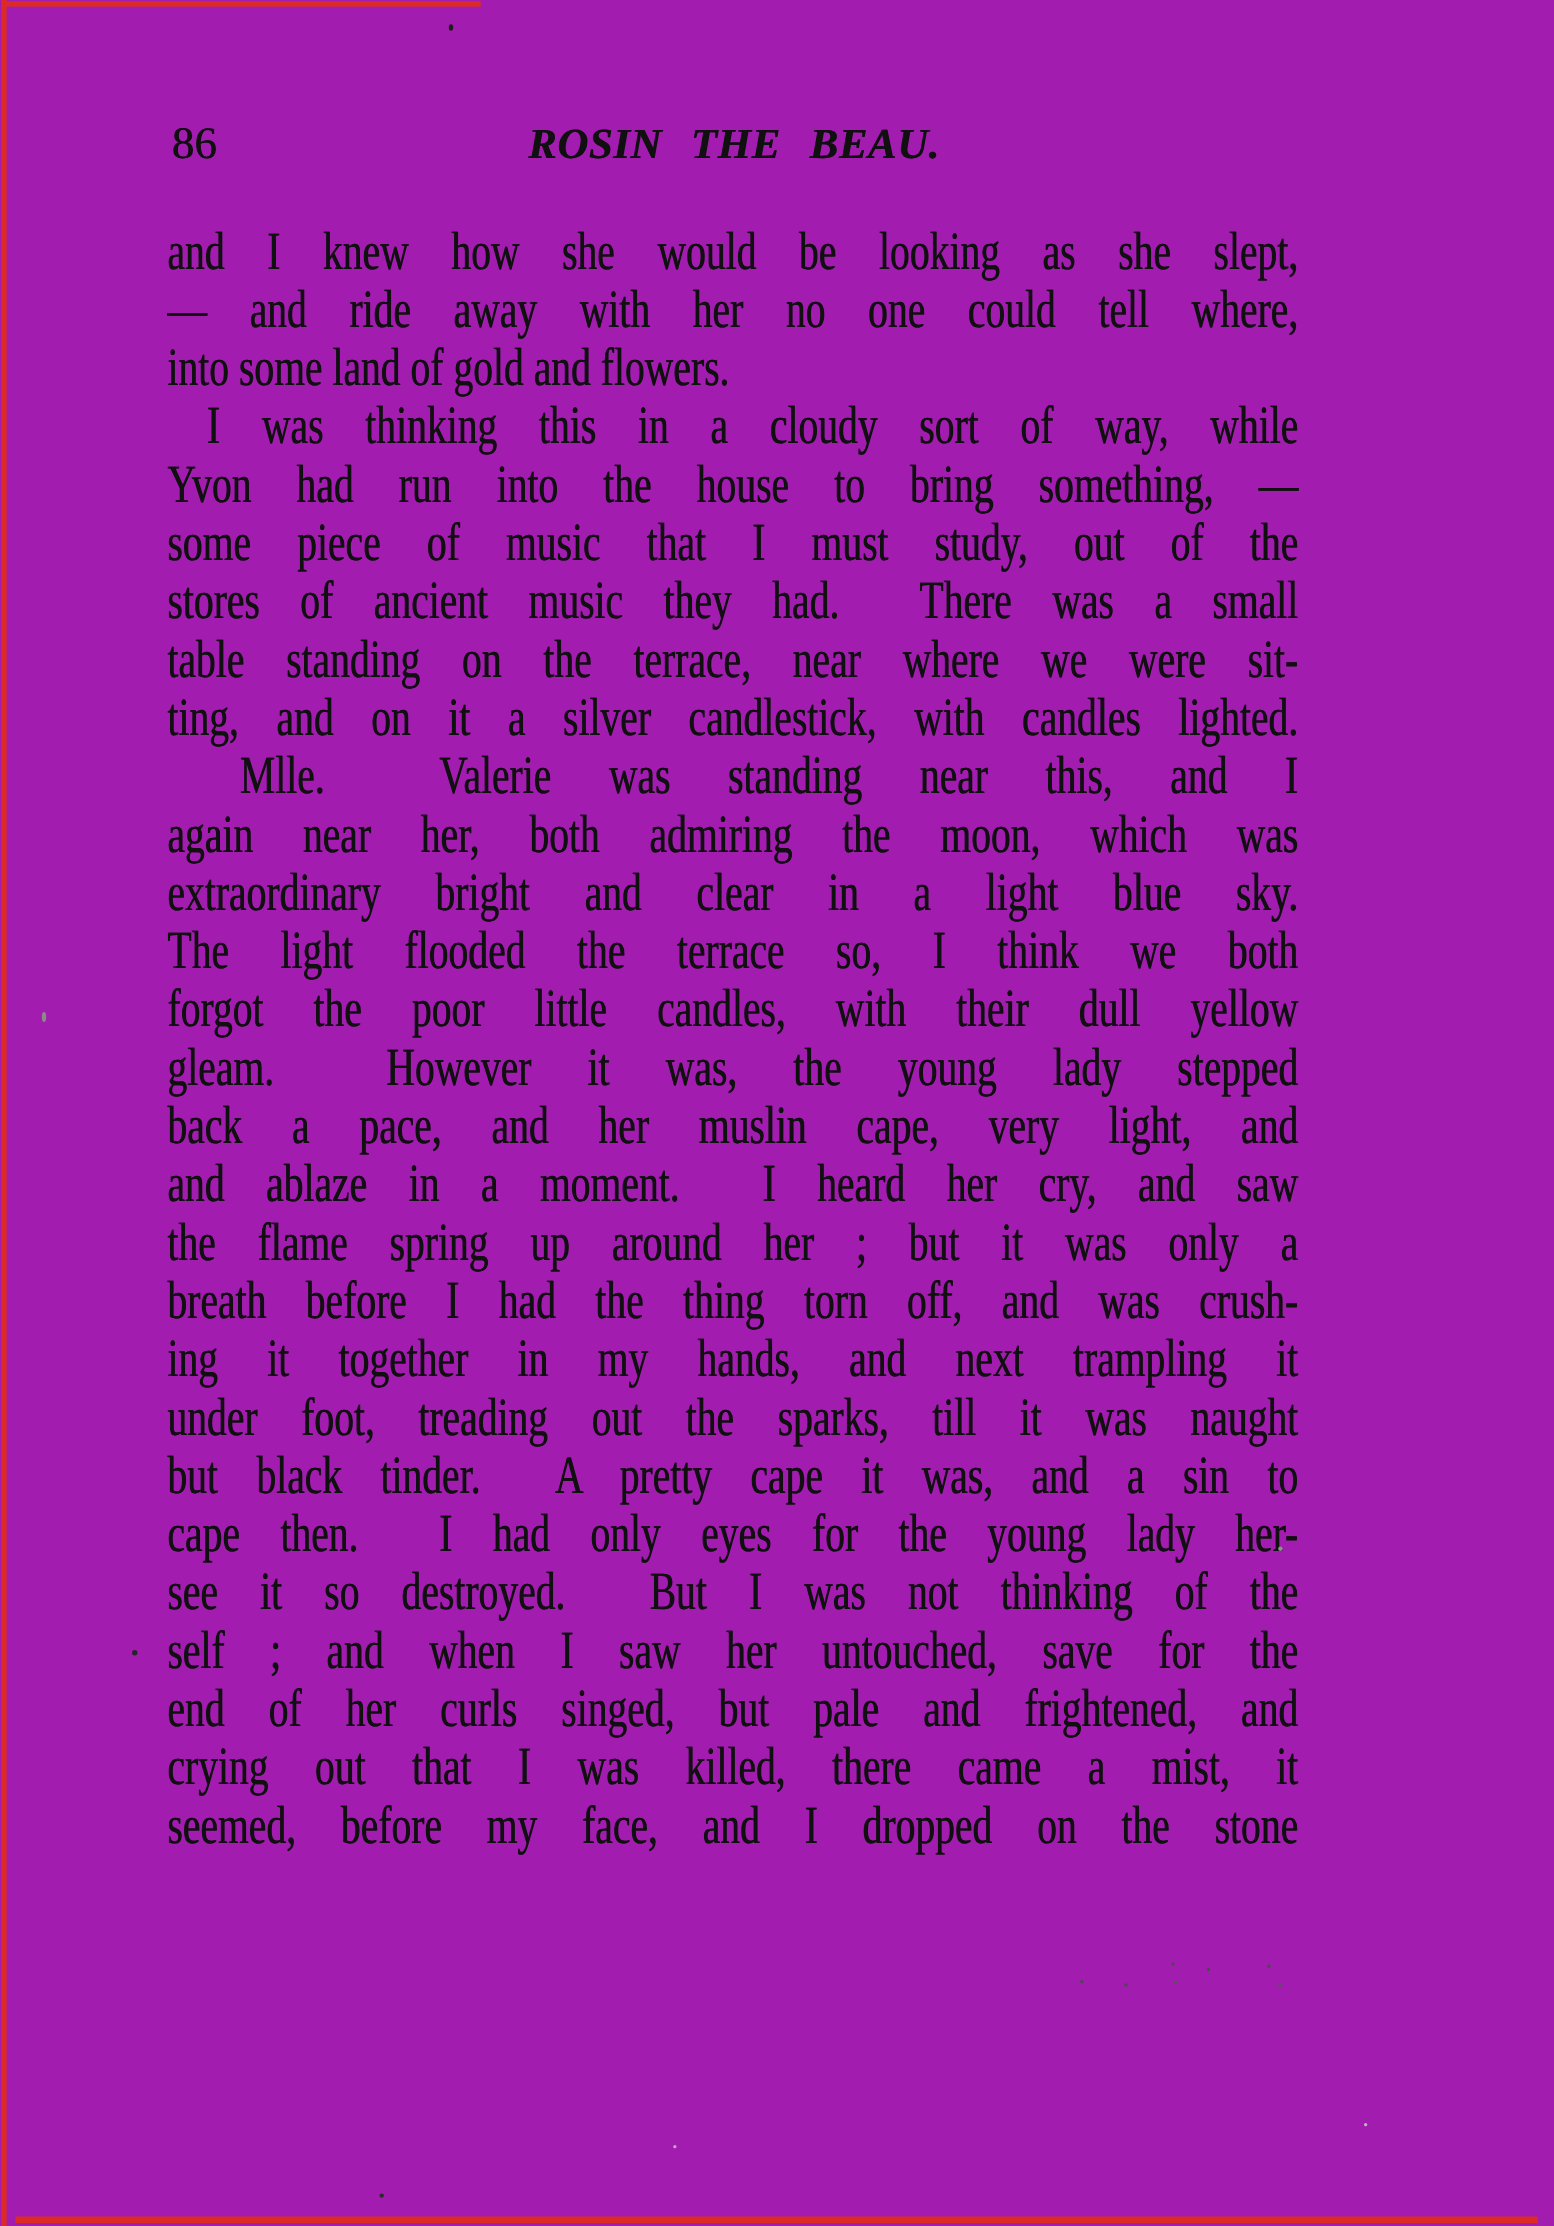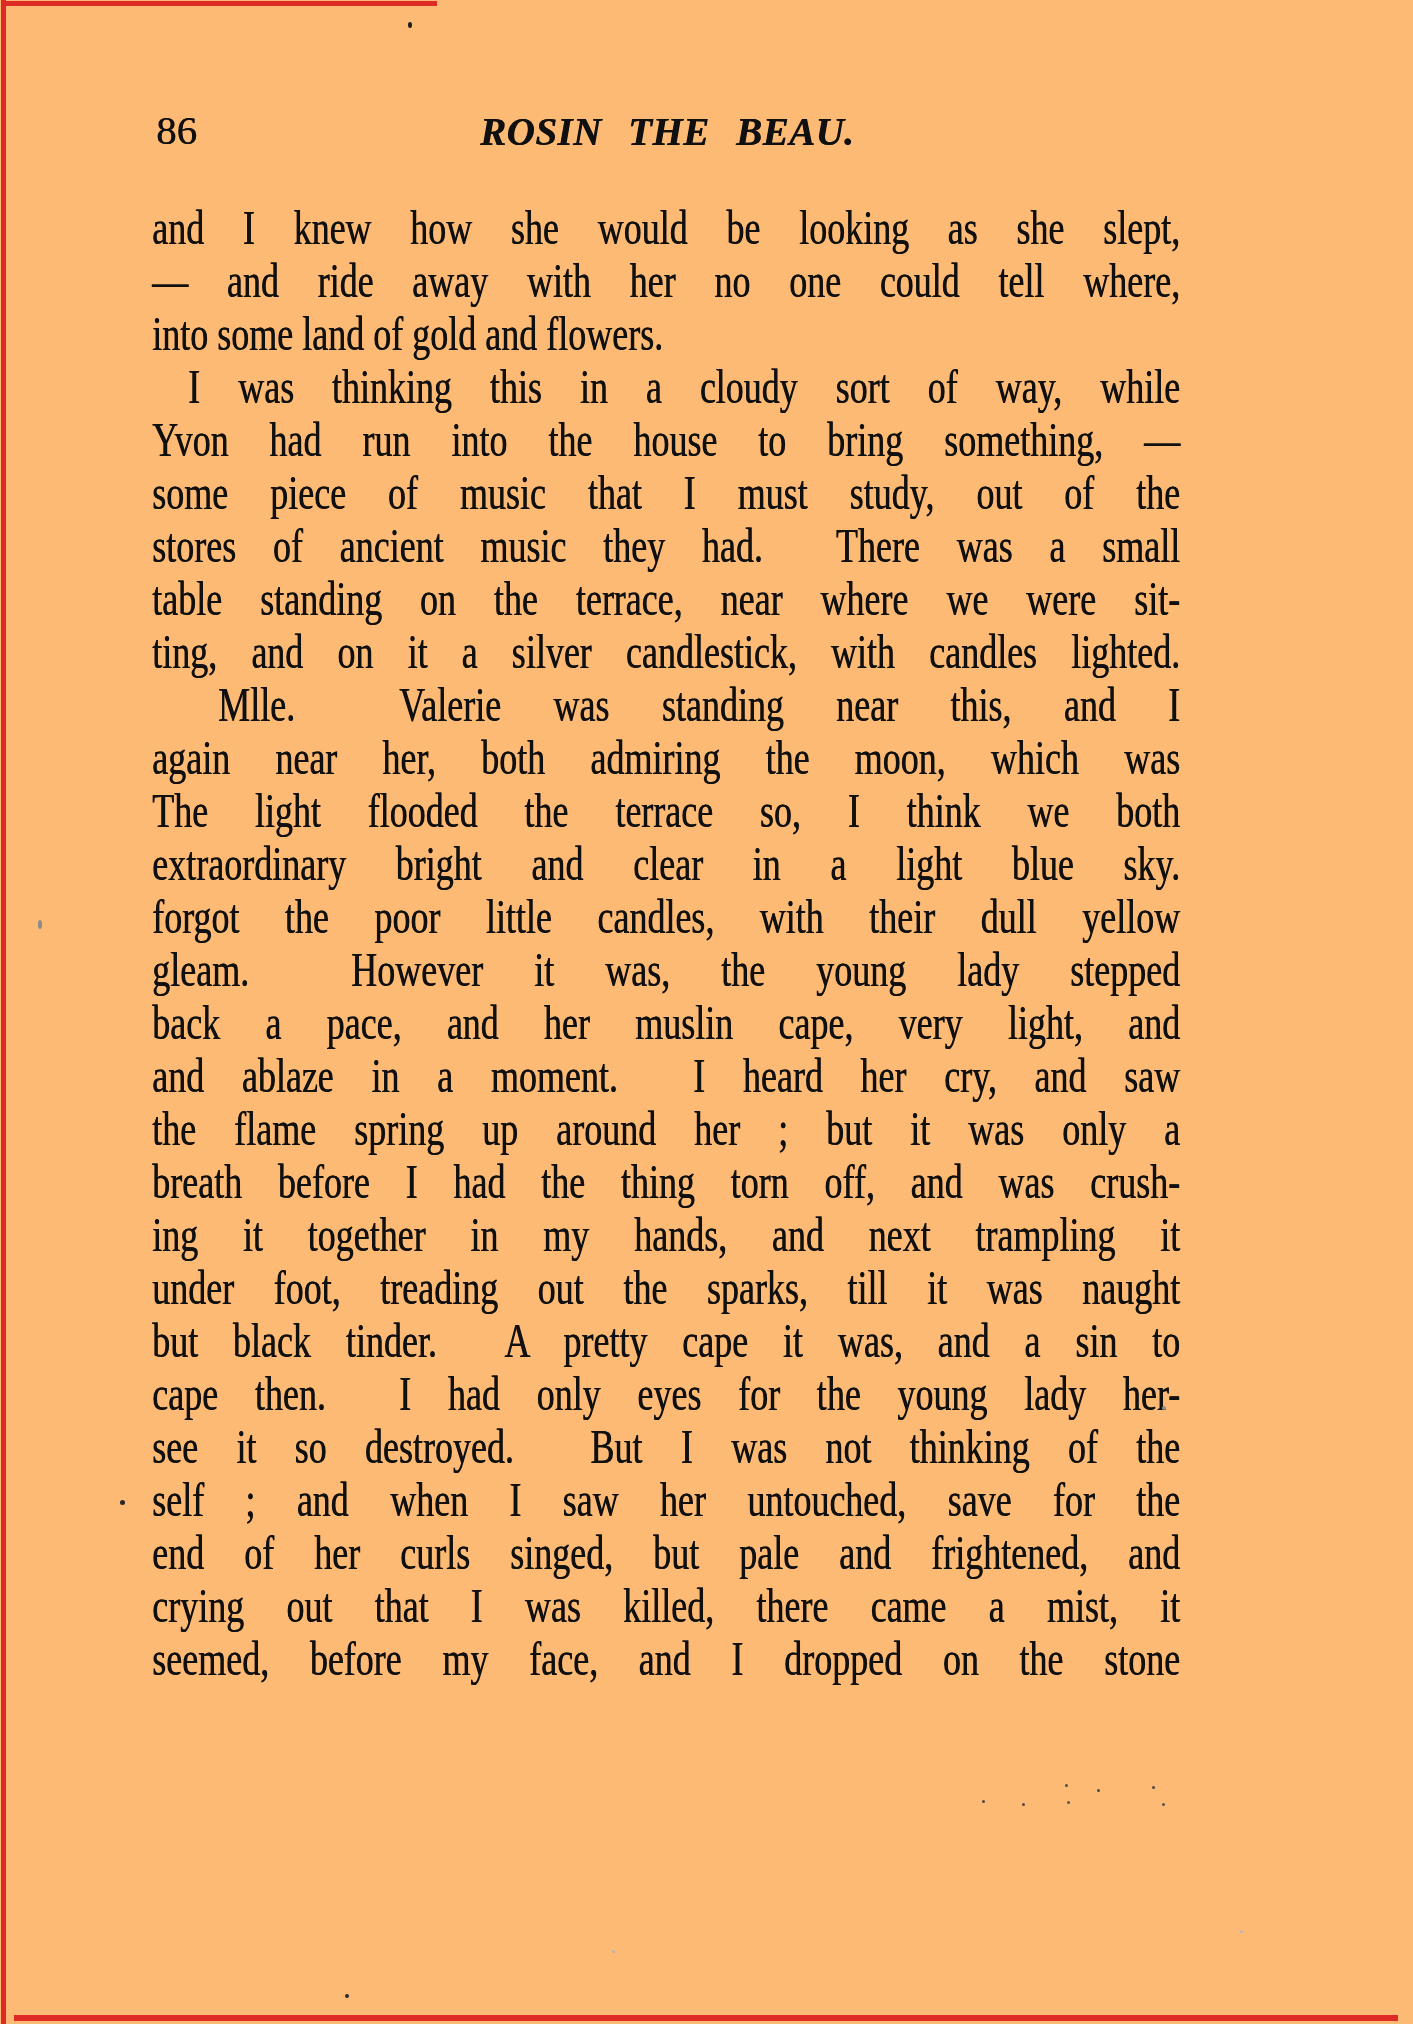--- a/index.html
+++ b/index.html
@@ -6,21 +6,21 @@
   body {
     width: 1413px; height: 2024px;
     background: #ffffff;
     font-family: "Liberation Serif", serif;
     position: relative;
     overflow: hidden;
   }
   .page {
     position: absolute; left: 0; top: 0;
     width: 1413px; height: 2024px;
-    background: #fdba74;
+    background: #a21caf;
   }
   
   .edge { position: absolute; background: #de2a25; }
   .edge.left   { left: 1px;  top: 0;      width: 5px;   height: 2024px; }
   .edge.top    { left: 1px;  top: 1px;    width: 436px; height: 5px; }
   .edge.bottom { left: 14px; top: 2015px; width: 1384px; height: 6px; }
 
   .pagenum {
     position: absolute; left: 156px; top: 106px;
     font-size: 41px; line-height: 48px; color: #101010;
@@ -92,24 +92,24 @@
       <div class="line">
         <span>ting, and on it a silver candlestick, with candles lighted.</span>
       </div>
       <div class="line" style="text-indent: 66px;">
         <span>Mlle.&nbsp; Valerie was standing near this, and I</span>
       </div>
       <div class="line">
         <span>again near her, both admiring the moon, which was</span>
       </div>
       <div class="line">
-        <span>The light flooded the terrace so, I think we both</span>
+        <span>extraordinary bright and clear in a light blue sky.</span>
       </div>
       <div class="line">
-        <span>extraordinary bright and clear in a light blue sky.</span>
+        <span>The light flooded the terrace so, I think we both</span>
       </div>
       <div class="line">
         <span>forgot the poor little candles, with their dull yellow</span>
       </div>
       <div class="line">
         <span>gleam.&nbsp; However it was, the young lady stepped</span>
       </div>
       <div class="line">
         <span>back a pace, and her muslin cape, very light, and</span>
       </div>

